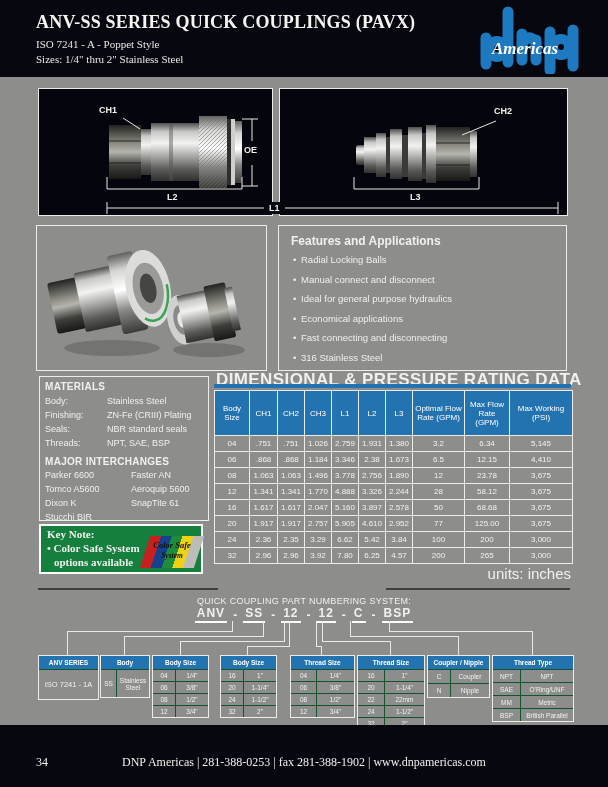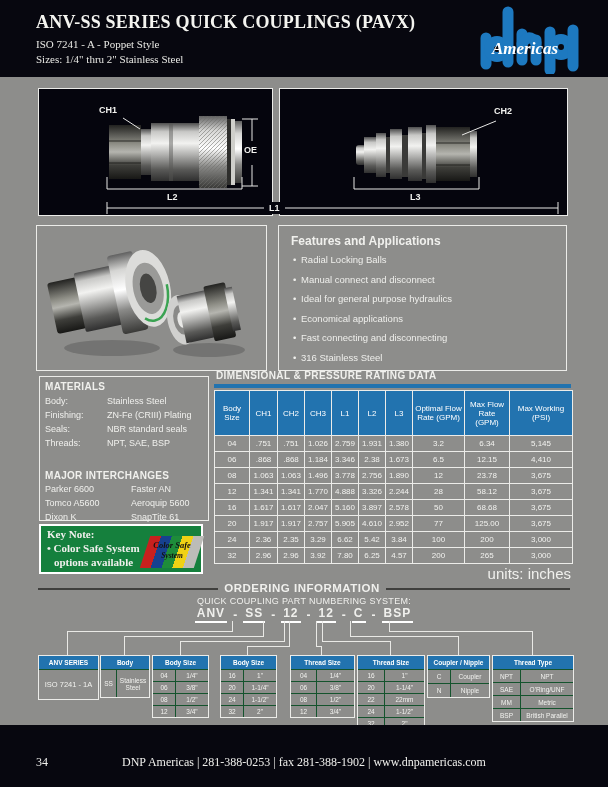--- a/index.html
+++ b/index.html
@@ -24,21 +24,21 @@
   .mat-row{display:grid;grid-template-columns:62px 1fr;font-size:9px;line-height:14px;}
   .ic-row{font-size:9px;line-height:14px;}
   
   #keynote{background:#15803d;border:2px solid #fff;box-sizing:border-box;
            font-family:"Liberation Serif",serif;font-weight:bold;}
   #cs-logo{transform:skewX(-18deg);background:linear-gradient(90deg,#c8201e 0 20%,#16418f 20% 40%,
            #1e8c3a 40% 60%,#f0d214 60% 80%,#bcbcb8 80% 100%);}
   .cs-text{position:absolute;font-family:"Liberation Serif",serif;font-style:italic;
            font-weight:bold;color:#111;text-align:center;width:100%;}
   
-  #dim-title{font-size:10px;font-weight:bold;letter-spacing:.4px;}
+  #dim-title{font-size:17px;font-weight:bold;letter-spacing:.4px;}
   #dim-table{display:grid;grid-template-columns:34px 27px 26px 26px 26px 26px 26px 51px 44px 62px;
              gap:1px;background:#ecece9;border:1px solid #ecece9;}
   .th{background:#2273af;color:#fff;font-size:8px;display:flex;align-items:center;
       justify-content:center;text-align:center;height:44px;line-height:9px;padding:0 1px;box-sizing:border-box;}
   .td{background:#8d8d8b;color:#f2f2ef;font-size:8px;display:flex;align-items:center;
       justify-content:center;height:15px;}
   
   .ord-line{background:#3f3f3d;height:2px;}
   #ord-title{font-size:11.5px;font-weight:bold;letter-spacing:.5px;text-align:center;}
   #ord-sub{font-size:9px;text-align:center;letter-spacing:.3px;color:#ececе9;}
@@ -222,21 +222,21 @@
         </div>
         <div class="mat-row">
           <div>Seals:</div>
           <div>NBR standard seals</div>
         </div>
         <div class="mat-row">
           <div>Threads:</div>
           <div>NPT, SAE, BSP</div>
         </div>
       </div>
-    <div class="mat-title" style="margin-top:20px;">MAJOR INTERCHANGES</div>
+    <div class="mat-title" style="margin-top:6px;">MAJOR INTERCHANGES</div>
     <div style="display:grid;grid-template-columns:86px 1fr;margin-top:1px;">
       <div id="ic-col1">
           <div class="ic-row">Parker 6600</div>
           <div class="ic-row">Tomco A5600</div>
           <div class="ic-row">Dixon K</div>
           <div class="ic-row">Stucchi BIR</div>
         </div>
       <div id="ic-col2">
           <div class="ic-row">Faster AN</div>
           <div class="ic-row">Aeroquip 5600</div>
@@ -347,21 +347,20 @@
       <div class="td">6.25</div>
       <div class="td">4.57</div>
       <div class="td">200</div>
       <div class="td">265</div>
       <div class="td">3,000</div>
     </div>
   <div class="abs" style="left:471px;top:565px;width:100px;text-align:right;font-size:15px;">units: inches</div>
 
   <div class="abs ord-line" style="left:38px;top:588px;width:180px;"></div>
   <div class="abs ord-line" style="left:386px;top:588px;width:184px;"></div>
-  <div class="abs" id="ord-title" style="left:222px;top:582px;width:160px;">ORDERING INFORMATION</div>
   <div class="abs" id="ord-sub" style="left:0;right:0;top:596px;">QUICK COUPLING PART NUMBERING SYSTEM:</div>
   <div class="abs" id="part-number" style="left:0;right:0;top:606px;align-items:center;">
       <div class="part-seg">ANV</div>
       <div class="part-dash">-</div>
       <div class="part-seg">SS</div>
       <div class="part-dash">-</div>
       <div class="part-seg">12</div>
       <div class="part-dash">-</div>
       <div class="part-seg">12</div>
       <div class="part-dash">-</div>

